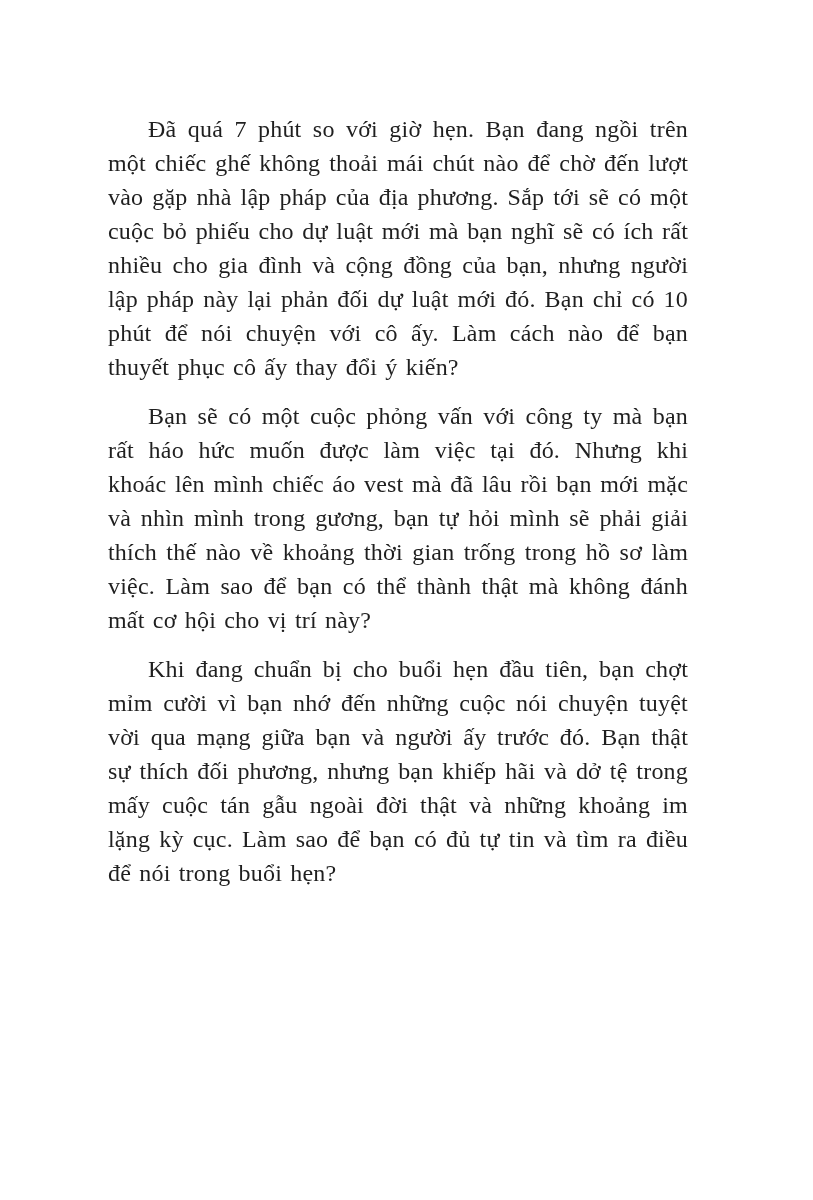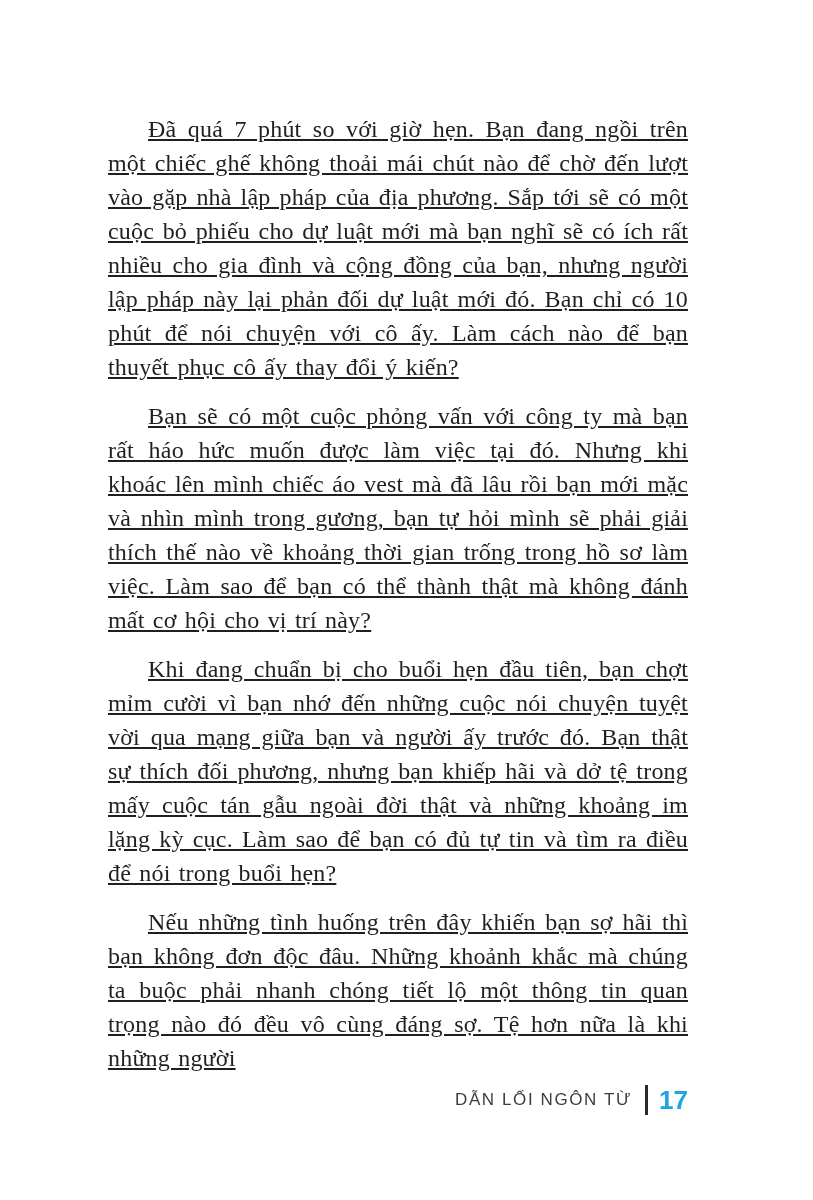--- a/index.html
+++ b/index.html
@@ -20,21 +20,20 @@
     width: 813px;
     height: 1200px;
     background: #ffffff;
   }
   .content {
     position: absolute;
     left: 108px;
     top: 112px;
     width: 580px;
     color: #1f1f1f;
-    text-decoration: underline;
   }
   .content p {
     margin: 0 0 15px 0;
     font-size: 24px;
     line-height: 34px;
     text-align: justify;
     text-indent: 40px;
     letter-spacing: 0.2px;
     word-spacing: 2px;
     color: #1f1f1f;
@@ -70,22 +69,16 @@
 </style>
 </head>
 <body style="background: rgb(255, 255, 255);">
 
 <div class="page">
 
   <div class="content">
     <p>Đã quá 7 phút so với giờ hẹn. Bạn đang ngồi trên một chiếc ghế không thoải mái chút nào để chờ đến lượt vào gặp nhà lập pháp của địa phương. Sắp tới sẽ có một cuộc bỏ phiếu cho dự luật mới mà bạn nghĩ sẽ có ích rất nhiều cho gia đình và cộng đồng của bạn, nhưng người lập pháp này lại phản đối dự luật mới đó. Bạn chỉ có 10 phút để nói chuyện với cô ấy. Làm cách nào để bạn thuyết phục cô ấy thay đổi ý kiến?</p>
     <p>Bạn sẽ có một cuộc phỏng vấn với công ty mà bạn rất háo hức muốn được làm việc tại đó. Nhưng khi khoác lên mình chiếc áo vest mà đã lâu rồi bạn mới mặc và nhìn mình trong gương, bạn tự hỏi mình sẽ phải giải thích thế nào về khoảng thời gian trống trong hồ sơ làm việc. Làm sao để bạn có thể thành thật mà không đánh mất cơ hội cho vị trí này?</p>
     <p>Khi đang chuẩn bị cho buổi hẹn đầu tiên, bạn chợt mỉm cười vì bạn nhớ đến những cuộc nói chuyện tuyệt vời qua mạng giữa bạn và người ấy trước đó. Bạn thật sự thích đối phương, nhưng bạn khiếp hãi và dở tệ trong mấy cuộc tán gẫu ngoài đời thật và những khoảng im lặng kỳ cục. Làm sao để bạn có đủ tự tin và tìm ra điều để nói trong buổi hẹn?</p>
-    <p>Nếu những tình huống trên đây khiến bạn sợ hãi thì bạn không đơn độc đâu. Những khoảnh khắc mà chúng ta buộc phải nhanh chóng tiết lộ một thông tin quan trọng nào đó đều vô cùng đáng sợ. Tệ hơn nữa là khi những người</p>
   </div>
 
-  <div class="footer">
-    <span class="running-title" style="color: rgb(61, 61, 61);">DẪN LỐI NGÔN TỪ</span>
-    <div class="footer-divider" style="background: rgb(42, 42, 42);"></div>
-    <span class="page-number" style="color: rgb(26, 167, 226);">17</span>
-  </div>
 
 </div>
 
 </body></html>

